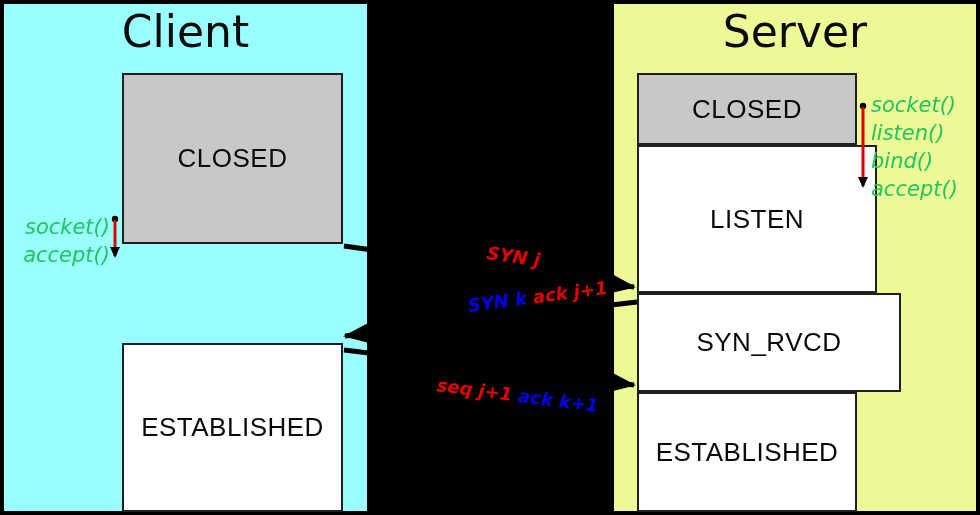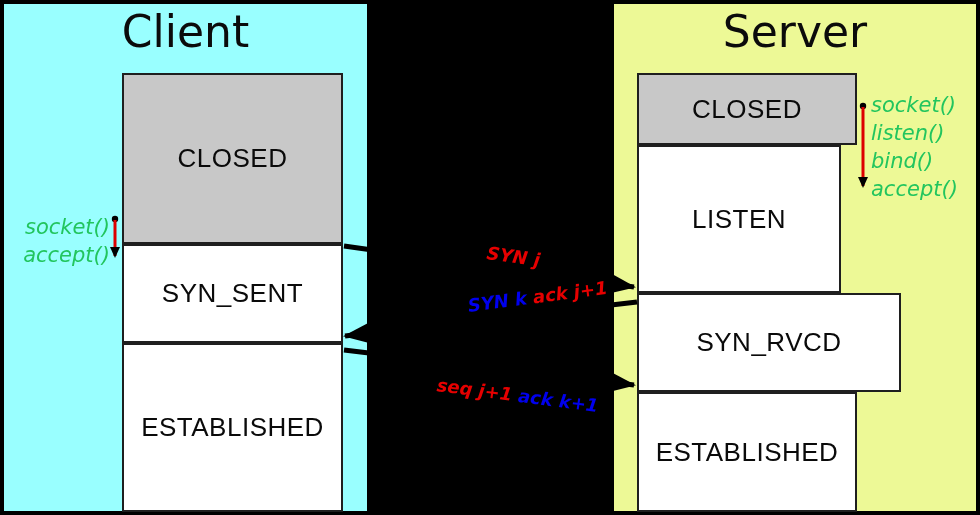--- a/index.html
+++ b/index.html
@@ -19,21 +19,21 @@
     display:flex;align-items:center;justify-content:center;
     font-size:26px;color:#0a0a0a;letter-spacing:.5px;background:#fff;
   }
   .state-box.gray{background:#C8C8C8;}
   
   .cb-closed{left:122px;top:73px;width:221px;height:171px;}
   .cb-syn-sent{left:122px;top:244px;width:221px;height:99px;}
   .cb-established{left:122px;top:343px;width:221px;height:169px;}
   
   .sb-closed{left:637px;top:73px;width:220px;height:72px;}
-  .sb-listen{left:637px;top:145px;width:204px;height:148px;}
+  .sb-listen{left:637px;top:145px;width:240px;height:148px;}
   .sb-syn-rvcd{left:637px;top:293px;width:264px;height:99px;}
   .sb-established{left:637px;top:392px;width:220px;height:120px;}
 
   .syscalls{
     position:absolute;color:#22c55e;font-family:"DejaVu Sans",sans-serif;
     font-style:italic;font-size:21px;line-height:28px;z-index:40;
   }
   .syscalls.client-calls{left:8px;top:213px;width:102px;text-align:right;}
   .syscalls.server-calls{left:871px;top:91px;width:106px;text-align:left;}
 
@@ -57,21 +57,20 @@
 
   <div class="panel client">
     <div class="panel-title">Client</div>
   </div>
 
   <div class="panel server">
     <div class="panel-title">Server</div>
   </div>
 
   <div class="state-box gray cb-closed">CLOSED</div>
-  <div class="state-box cb-syn-sent">SYN_SENT</div>
   <div class="state-box cb-established">ESTABLISHED</div>
 
   <div class="state-box gray sb-closed">CLOSED</div>
   <div class="state-box sb-listen">LISTEN</div>
   <div class="state-box sb-syn-rvcd">SYN_RVCD</div>
   <div class="state-box sb-established">ESTABLISHED</div>
 
   <div class="syscalls client-calls">
     <div>socket()</div>
     <div>accept()</div>

